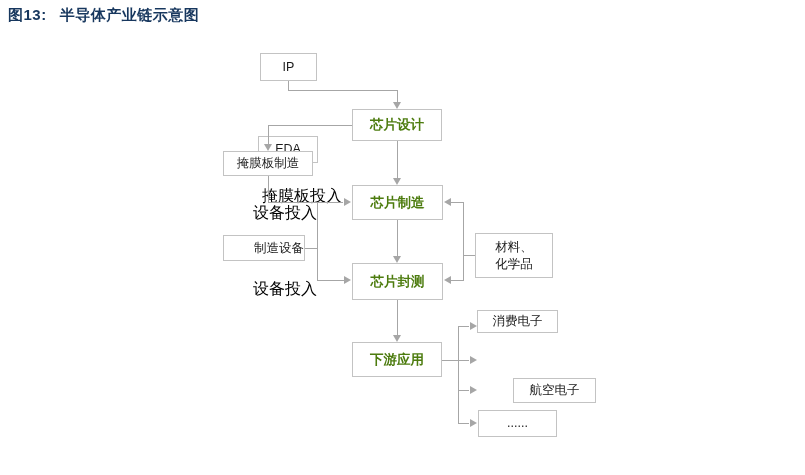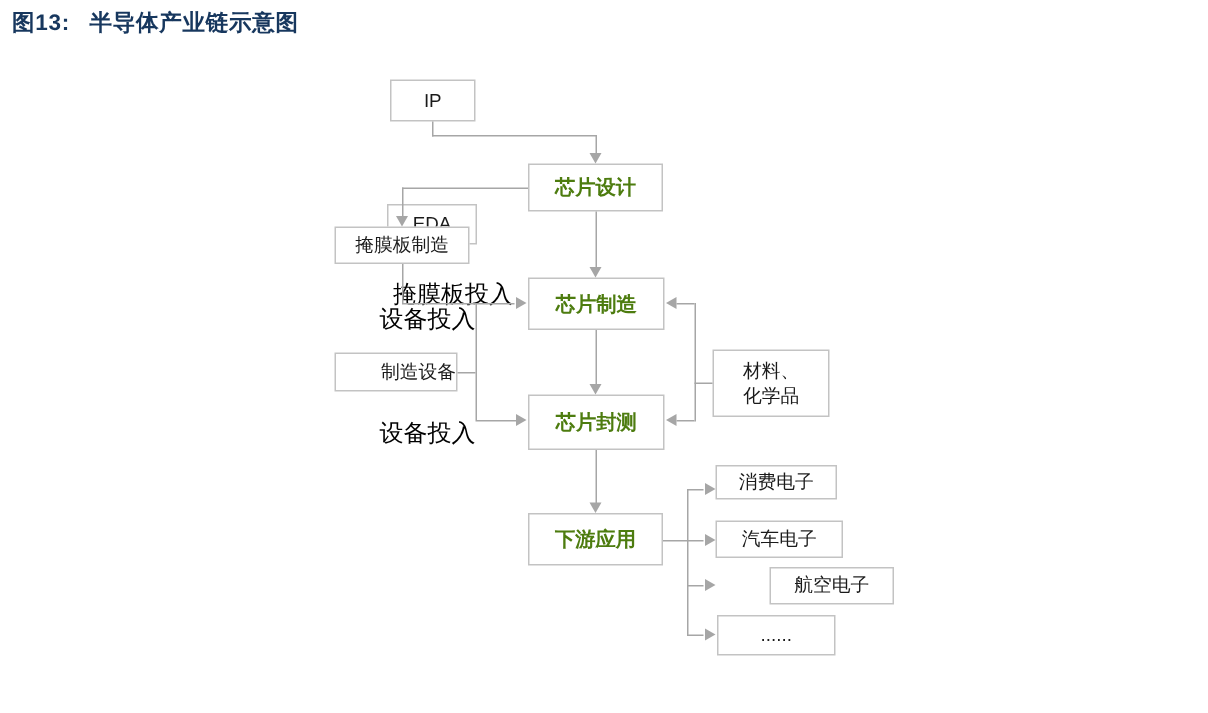--- a/index.html
+++ b/index.html
@@ -74,23 +74,20 @@
   </div>
 
   <div class="box bold" style="left:352px;top:342px;width:90px;height:35px;">
       <span>下游应用</span>
     </div>
 
   <div class="box" style="left:477px;top:310px;width:81px;height:23px;">
       <span>消费电子</span>
     </div>
 
-  <div class="box" style="left:477px;top:347px;width:85px;height:25px;">
-      <span>汽车电子</span>
-    </div>
 
   <div class="box" style="left:477px;top:378px;width:83px;height:25px;margin-left:36px;">
       <span>航空电子</span>
     </div>
 
   <div class="box" style="left:478px;top:410px;width:79px;height:27px;">
       <span>......</span>
     </div>
 
   <div class="elabel" style="left:262px;top:186px;width:76px;">掩膜板投入</div>

